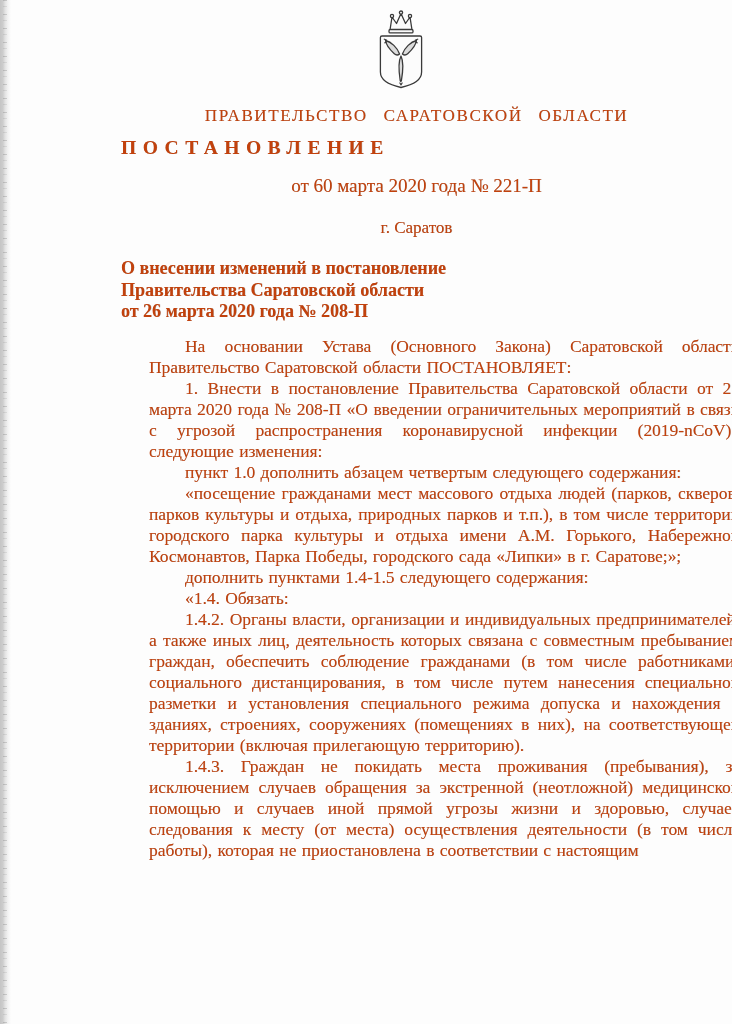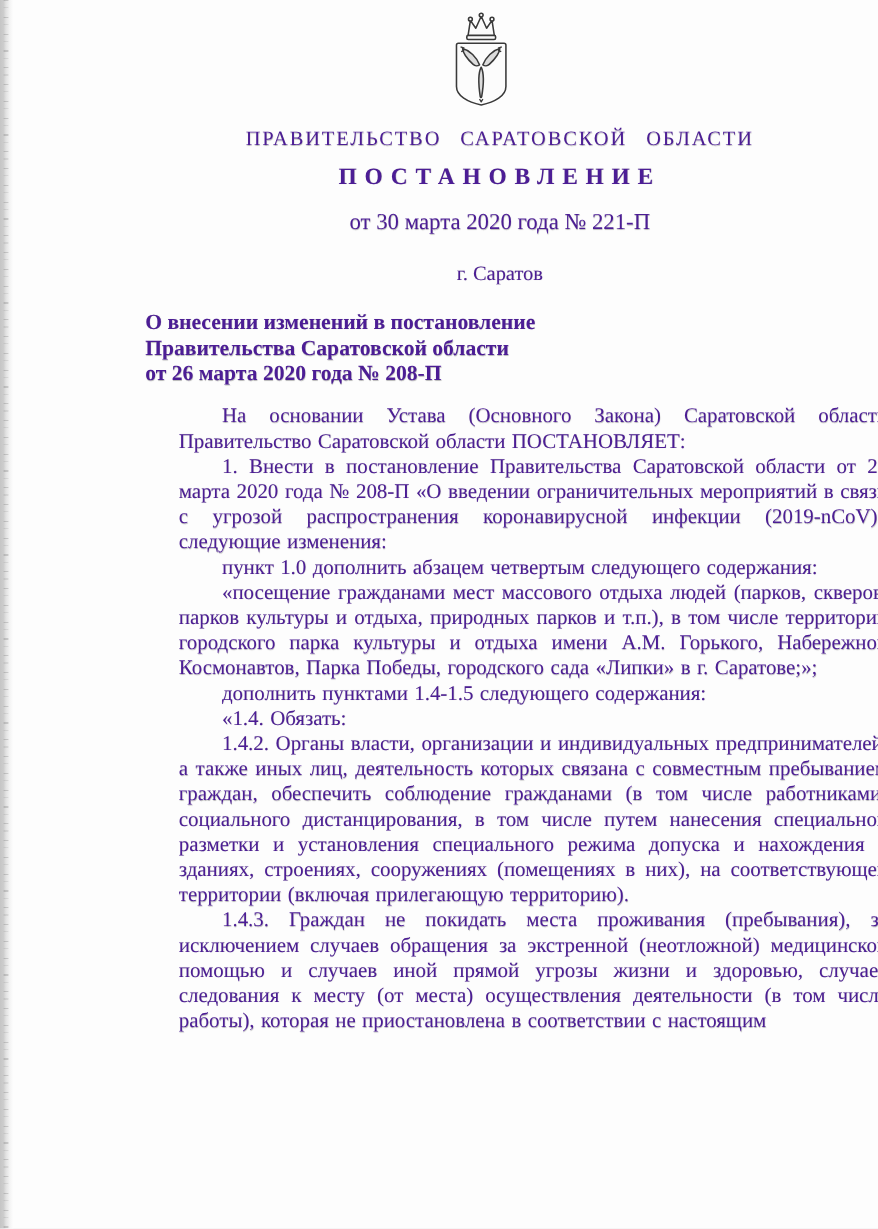--- a/index.html
+++ b/index.html
@@ -1,20 +1,20 @@
 <!DOCTYPE html>
 <html><head>
 <meta charset="utf-8">
 <style>
   html,body { margin:0; padding:0; background:#e9e9e9; }
   .page {
     position:relative; width:732px; height:1024px; margin:0 auto;
     background:#fdfdfd; overflow:hidden;
     font-family:"Liberation Serif","DejaVu Serif",serif;
-    color:#4c1d95;
+    color:#c2410c;
     text-shadow:0.3px 0.3px 0.6px rgba(60,60,60,0.35);
   }
   .scan-edge {
     position:absolute; left:0; top:0; width:11px; height:100%;
     background:linear-gradient(90deg,#c5c5c5 0px,#cdcdcd 3px,#e2e2e2 5px,#f3f3f3 8px,#fdfdfd 11px);
   }
   .scan-edge::after {
     content:""; position:absolute; left:3px; top:0; width:4px; height:100%;
     background:repeating-linear-gradient(180deg,
       rgba(70,70,70,.38) 0 1px, transparent 1px 6px,
@@ -22,21 +22,21 @@
     opacity:.55;
   }
   .emblem { position:absolute; left:372px; top:9px; width:58px; height:80px; }
   .emblem path, .emblem rect { vector-effect:non-scaling-stroke; }
   .content { position:absolute; left:121px; top:0; width:591px; }
   .authority {
     position:absolute; top:106px; width:100%; text-align:center;
     font-size:17px; letter-spacing:1.6px; word-spacing:10px; white-space:nowrap;
   }
   .doctype {
-    position:absolute; top:137px; width:100%; text-align:center;
+    position:absolute; top:137px; width:100%; text-align:left;
     font-size:19.5px; font-weight:bold; letter-spacing:6.5px; white-space:nowrap;
   }
   .dateline { position:absolute; top:175px; width:100%; text-align:center; font-size:19px; }
   .place    { position:absolute; top:218px; width:100%; text-align:center; font-size:17px; }
   .title {
     position:absolute; top:258px; left:0;
     font-size:18px; font-weight:bold; line-height:21.5px;
   }
   .body {
     position:absolute; top:336px; left:0; width:100%;
@@ -67,21 +67,21 @@
     <path d="M11.8 30 l3.2 1.2 M12.3 34 l2.6 -1.1" stroke-width="1.1"></path>
     <path d="M44.5 31.5 c-6 1.5 -11.6 7 -14.1 13.5 c1.5 1.2 3.9 1 5.3 -0.3 c4.5 -4.2 8.4 -9 8.8 -13.2 z" fill="#dcdcdc"></path>
     <path d="M46.2 30 l-3.2 1.2 M45.7 34 l-2.6 -1.1" stroke-width="1.1"></path>
     <path d="M29 47 c1.9 4 2.3 13.5 0.4 24.5 c-0.2 1 -1 1 -1.2 0 c-1.7 -11 -1.3 -20.5 0.8 -24.5 z" fill="#dcdcdc"></path>
     <path d="M27.6 73.5 l1.4 2.4 l1.4 -2.4" stroke-width="1.1"></path>
   </svg>
 
   <div class="content">
     <div class="authority">ПРАВИТЕЛЬСТВО САРАТОВСКОЙ ОБЛАСТИ</div>
     <div class="doctype">ПОСТАНОВЛЕНИЕ</div>
-    <div class="dateline">от 30 марта 2020 года № 221-П</div>
+    <div class="dateline">от 60 марта 2020 года № 221-П</div>
     <div class="place">г. Саратов</div>
 
     <div class="title">
       <div>О внесении изменений в постановление</div>
       <div>Правительства Саратовской области</div>
       <div>от 26 марта 2020 года № 208-П</div>
     </div>
 
     <div class="body">
       <p>На основании Устава (Основного Закона) Саратовской области Правительство Саратовской области ПОСТАНОВЛЯЕТ:</p>

